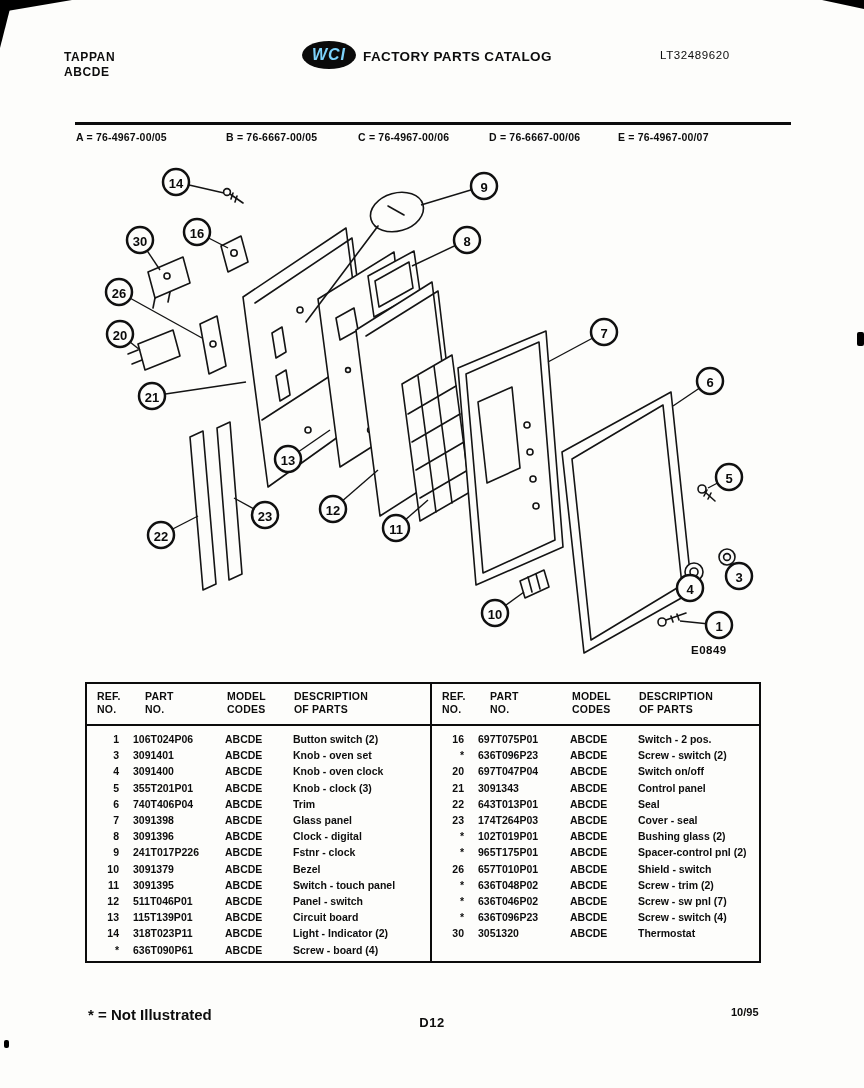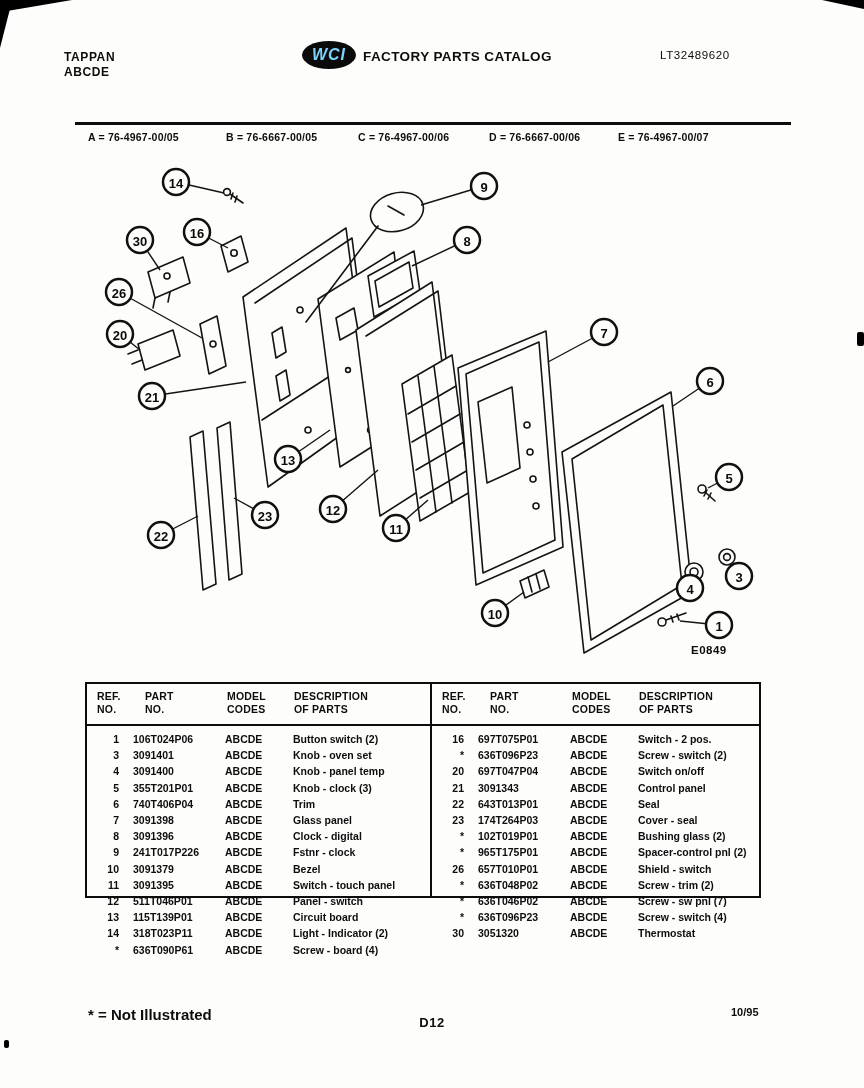--- a/index.html
+++ b/index.html
@@ -10,35 +10,35 @@
   .hdr-brand { position:absolute; left:64px; top:50px; font-size:12px; font-weight:700; letter-spacing:.6px; line-height:15px; }
   .logo { position:absolute; left:302px; top:41px; width:54px; height:28px; background:#0a0a0a; border-radius:50%;
           color:#7dd3fc; font-style:italic; font-weight:700; font-size:16px; display:flex; align-items:center; justify-content:center; letter-spacing:1px; }
   .hdr-title { position:absolute; left:363px; top:49px; font-size:13.5px; font-weight:700; letter-spacing:.4px; }
   .hdr-doc { position:absolute; left:660px; top:49px; font-size:11.5px; font-weight:400; letter-spacing:.6px; }
   .rule { position:absolute; left:75px; top:122px; width:716px; height:2.5px; background:#0c0c0c; }
 
   
   .models { position:absolute; left:0; top:131px; width:864px; height:16px; }
   .model-item { position:absolute; font-size:10.5px; font-weight:700; white-space:nowrap; letter-spacing:.2px; }
-  .m0 { left:88px; } .m1 { left:226px; } .m2 { left:358px; } .m3 { left:489px; } .m4 { left:618px; }
+  .m0 { left:76px; } .m1 { left:226px; } .m2 { left:358px; } .m3 { left:489px; } .m4 { left:618px; }
 
   
   .diagram { position:absolute; left:0; top:0; width:864px; height:1088px; }
   .parts polygon, .parts polyline, .parts line, .parts ellipse, .parts circle, .parts rect, .parts path
     { stroke:#141414; fill:none; stroke-width:1.6; stroke-linejoin:round; stroke-linecap:round; }
   .parts .pw { fill:#fdfdfb; }
   .leader { stroke:#141414; stroke-width:1.4; }
   .callout-circle { fill:#fdfdfb; stroke:#101010; stroke-width:2.5; }
   .callout-num { font-family:"Liberation Sans", sans-serif; font-size:13px; font-weight:700; fill:#0a0a0a;
                  text-anchor:middle; dominant-baseline:central; }
   .figcode { font-family:"Liberation Sans", sans-serif; font-size:11.5px; font-weight:700; fill:#0c0c0c; letter-spacing:.5px; }
 
   
-  .table-box { position:absolute; left:85px; top:682px; width:676px; height:216px; border:2px solid #0c0c0c; background:#fdfdfb; }
+  .table-box { position:absolute; left:85px; top:682px; width:676px; height:281px; border:2px solid #0c0c0c; background:#fdfdfb; }
   .table-half { position:absolute; top:0; bottom:0; }
   .left-half { left:0; width:345px; border-right:2px solid #0c0c0c; }
   .right-half { left:345px; right:0; }
   .thead { height:42px; border-bottom:2px solid #0c0c0c; position:relative; }
   .th { position:absolute; top:6px; font-size:10.5px; font-weight:700; line-height:13px; letter-spacing:.2px; }
   .th-ref { left:10px; } .th-part { left:58px; } .th-model { left:140px; } .th-desc { left:207px; }
   .tbody { padding:5px 0 0 10px; }
   .trow { display:grid; grid-template-columns:36px 92px 68px auto; height:16.2px; align-items:center; }
   .tcell { font-size:10.5px; font-weight:700; white-space:nowrap; }
   .tcell.c0 { text-align:right; padding-right:14px; }
@@ -265,21 +265,21 @@
           <div class="trow">
             <div class="tcell c0">3</div>
             <div class="tcell c1">3091401</div>
             <div class="tcell c2">ABCDE</div>
             <div class="tcell c3">Knob - oven set</div>
           </div>
           <div class="trow">
             <div class="tcell c0">4</div>
             <div class="tcell c1">3091400</div>
             <div class="tcell c2">ABCDE</div>
-            <div class="tcell c3">Knob - panel temp</div>
+            <div class="tcell c3">Knob - oven clock</div>
           </div>
           <div class="trow">
             <div class="tcell c0">5</div>
             <div class="tcell c1">355T201P01</div>
             <div class="tcell c2">ABCDE</div>
             <div class="tcell c3">Knob - clock (3)</div>
           </div>
           <div class="trow">
             <div class="tcell c0">6</div>
             <div class="tcell c1">740T406P04</div>

